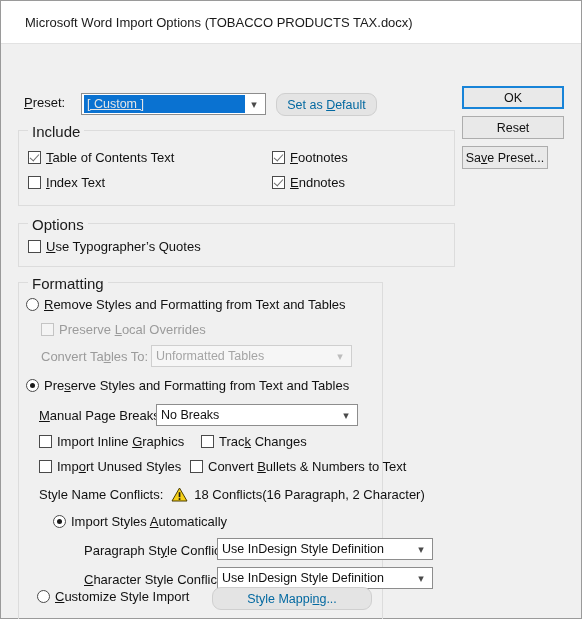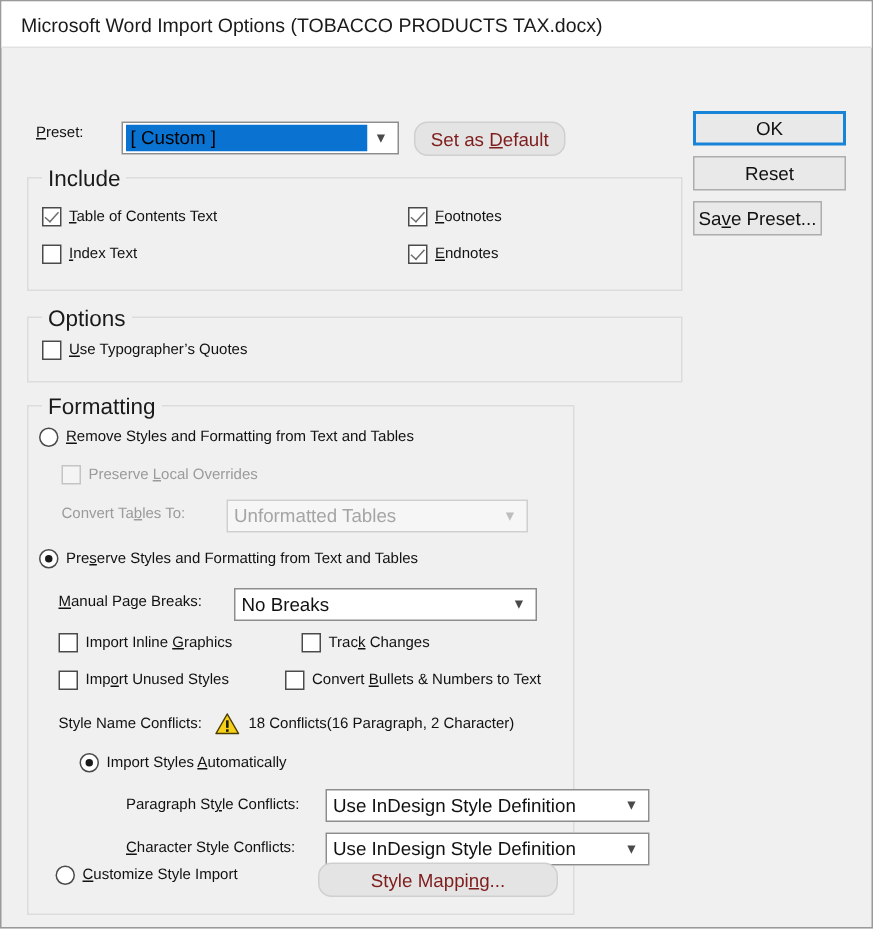--- a/index.html
+++ b/index.html
@@ -11,39 +11,39 @@
     font-size:12.5px;
     color:#000;
     overflow:hidden;
   }
   .window {
     position:absolute; left:0; top:0; width:582px; height:619px;
     border:1px solid #9a9a9a;
     background:#f0f0f0;
   }
   .titlebar {
-    height:31px; background:#ffffff;
+    height:43px; background:#ffffff;
     border-bottom:1px solid #e2e2e2;
     display:flex; align-items:center;
-    padding-left:13px;
+    padding-left:24px;
     font-size:13px; color:#1a1a1a;
   }
   .body { position:relative; padding:0; }
 
   
   .group { position:absolute; border:1px solid #dcdcdc; background:transparent; }
   .group-label {
     position:absolute; top:-8px; left:9px;
     background:#f0f0f0; padding:0 4px;
     font-size:15px; color:#1a1a1a;
   }
 
   
   .row { position:absolute; display:flex; align-items:center; }
-  .lbl { font-size:10px; color:#111; white-space:nowrap; }
+  .lbl { font-size:13px; color:#111; white-space:nowrap; }
   .lbl.dis { color:#9b9b9b; }
   u.acc { text-decoration:underline; text-underline-offset:1px; }
 
   .cb {
     width:13px; height:13px; border:1px solid #4a4a4a;
     background:#fff; display:inline-block; position:relative;
     flex:0 0 auto; margin-right:5px;
   }
   .cb.dis { border-color:#c4c4c4; background:#f4f4f4; }
   .cb.on::after {
@@ -70,32 +70,32 @@
   .combo .val { flex:1 1 auto; overflow:hidden; white-space:nowrap; }
   .combo .chev {
     flex:0 0 auto; width:18px; text-align:center;
     color:#4a4a4a; font-size:11px; line-height:1;
   }
   .combo.dis { border-color:#cfcfcf; background:#f6f6f6; color:#a5a5a5; }
   .combo.dis .chev { color:#bdbdbd; }
 
   
   .combo .sel {
-    background:#0a72d1; color:#000000; display:block;
-    padding:2px 3px; margin:0; line-height:14px;
+    background:#0a72d1; color:#e5e5e5; display:block;
+    padding:2px 3px; margin:0; line-height:14px;text-decoration:underline;
   }
   .combo.preset { padding:0 2px 0 2px; }
 
   .btn {
     position:absolute; height:23px; border:1px solid #adadad;
     background:#e9e9e9; display:flex; align-items:center;
     justify-content:center; font-size:12.5px; color:#111;
   }
   .btn.primary { border:2px solid #1884d8; background:#e9e9e9; }
-  .btn.dis { color:#7f1d1d; border-color:#cfcfcf; background:#e4e4e4;border-radius:9px; }
+  .btn.dis { color:#0369a1; border-color:#cfcfcf; background:#e4e4e4;border-radius:9px; }
 
   .warn-icon { flex:0 0 auto; margin:0 6px 0 0; display:block; }
 </style>
 </head>
 <body>
 
 <div class="window">
 
   <div class="titlebar">
     <span>Microsoft Word Import Options (TOBACCO PRODUCTS TAX.docx)</span>

